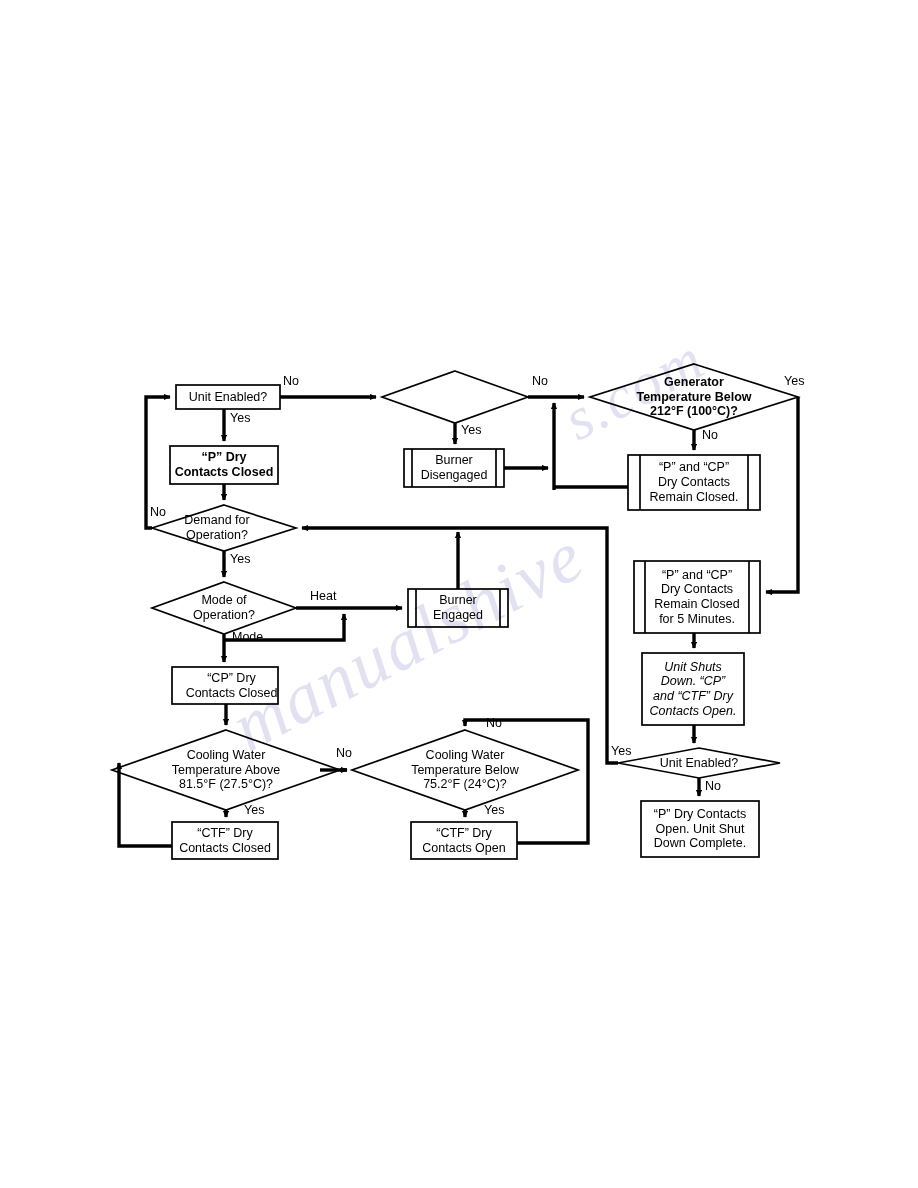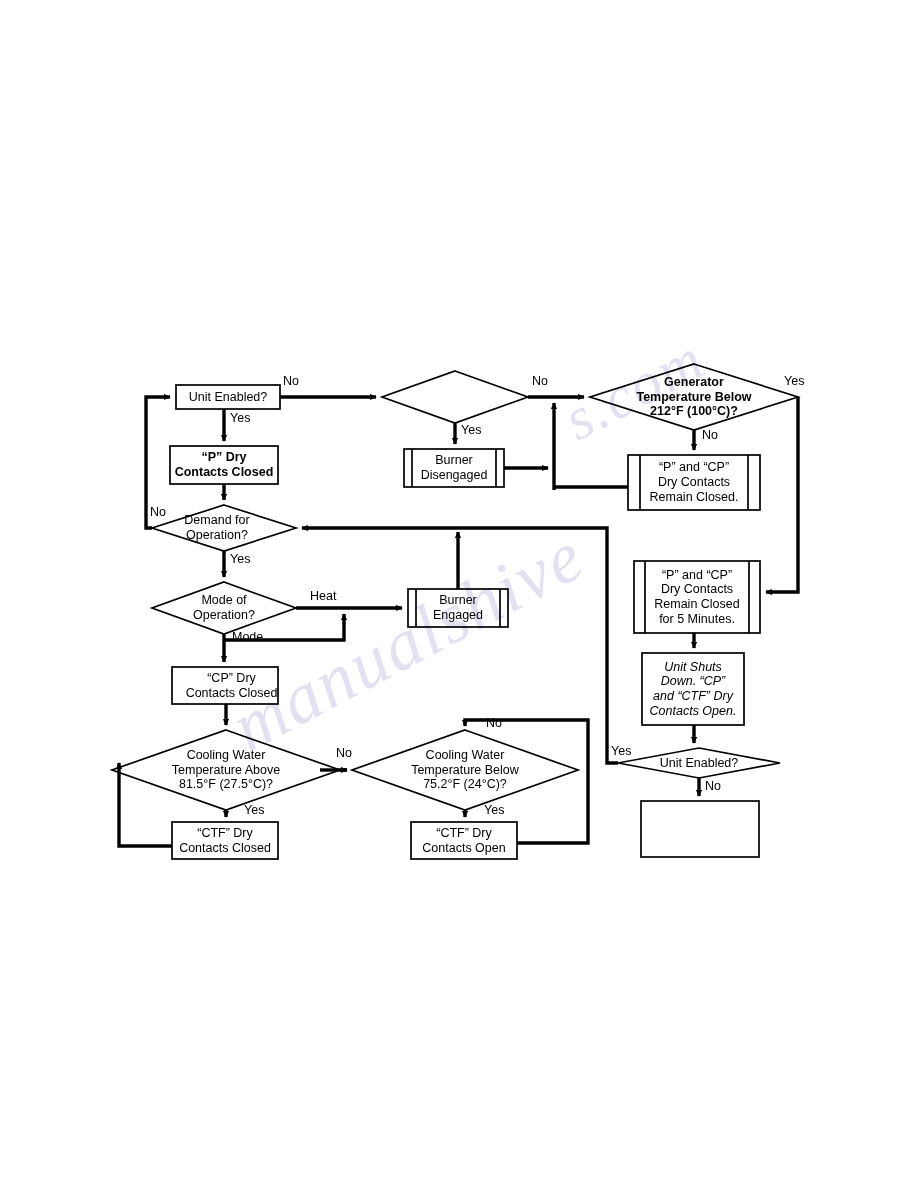--- a/index.html
+++ b/index.html
@@ -210,20 +210,23 @@
 Remain Closed
 for 5 Minutes.</div>
 
   <div class="node-text" style="left:642px;top:653px;width:102px;height:72px;font-style:italic;">Unit Shuts
 Down.  “CP”
 and “CTF” Dry
 Contacts Open.</div>
 
   <div class="node-text" style="left:645px;top:752px;width:108px;height:22px;">Unit Enabled?</div>
 
+  <div class="node-text" style="left:641px;top:801px;width:118px;height:56px;">“P” Dry Contacts
+Open.  Unit Shut
+Down Complete.</div>
 
   <div class="edge-label" style="left:283px;top:374px;">No</div>
 
   <div class="edge-label" style="left:230px;top:411px;">Yes</div>
 
   <div class="edge-label" style="left:150px;top:505px;">No</div>
 
   <div class="edge-label" style="left:230px;top:552px;">Yes</div>
 
   <div class="edge-label" style="left:310px;top:589px;">Heat</div>

